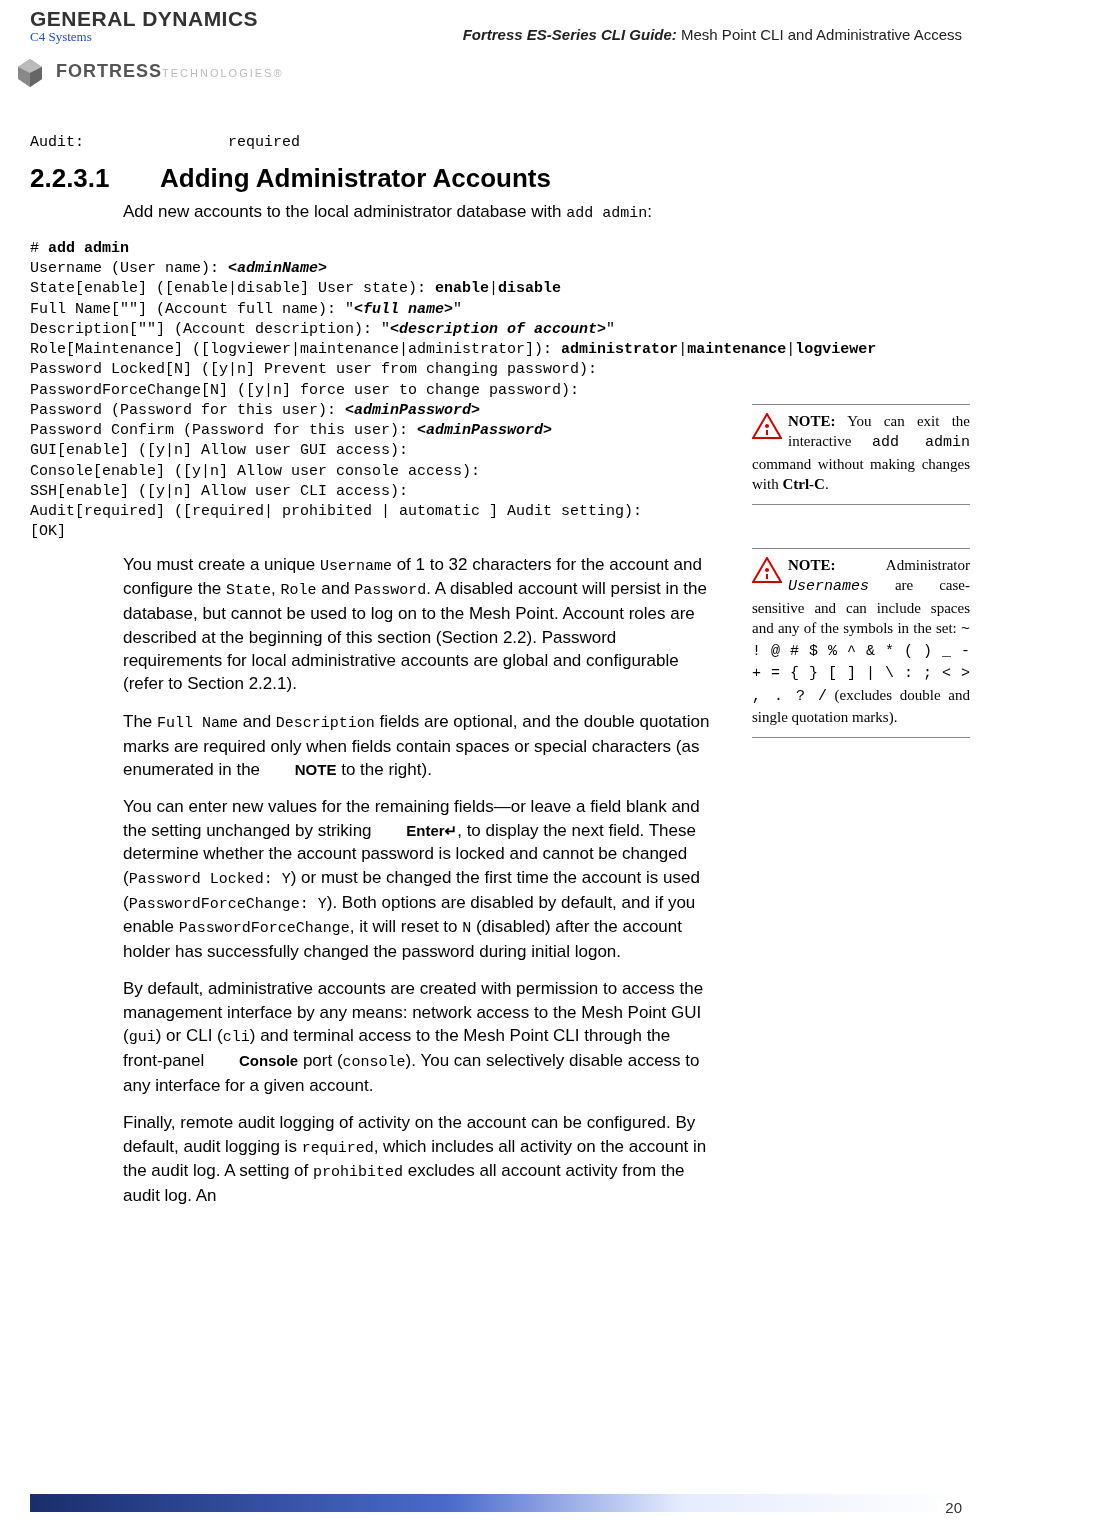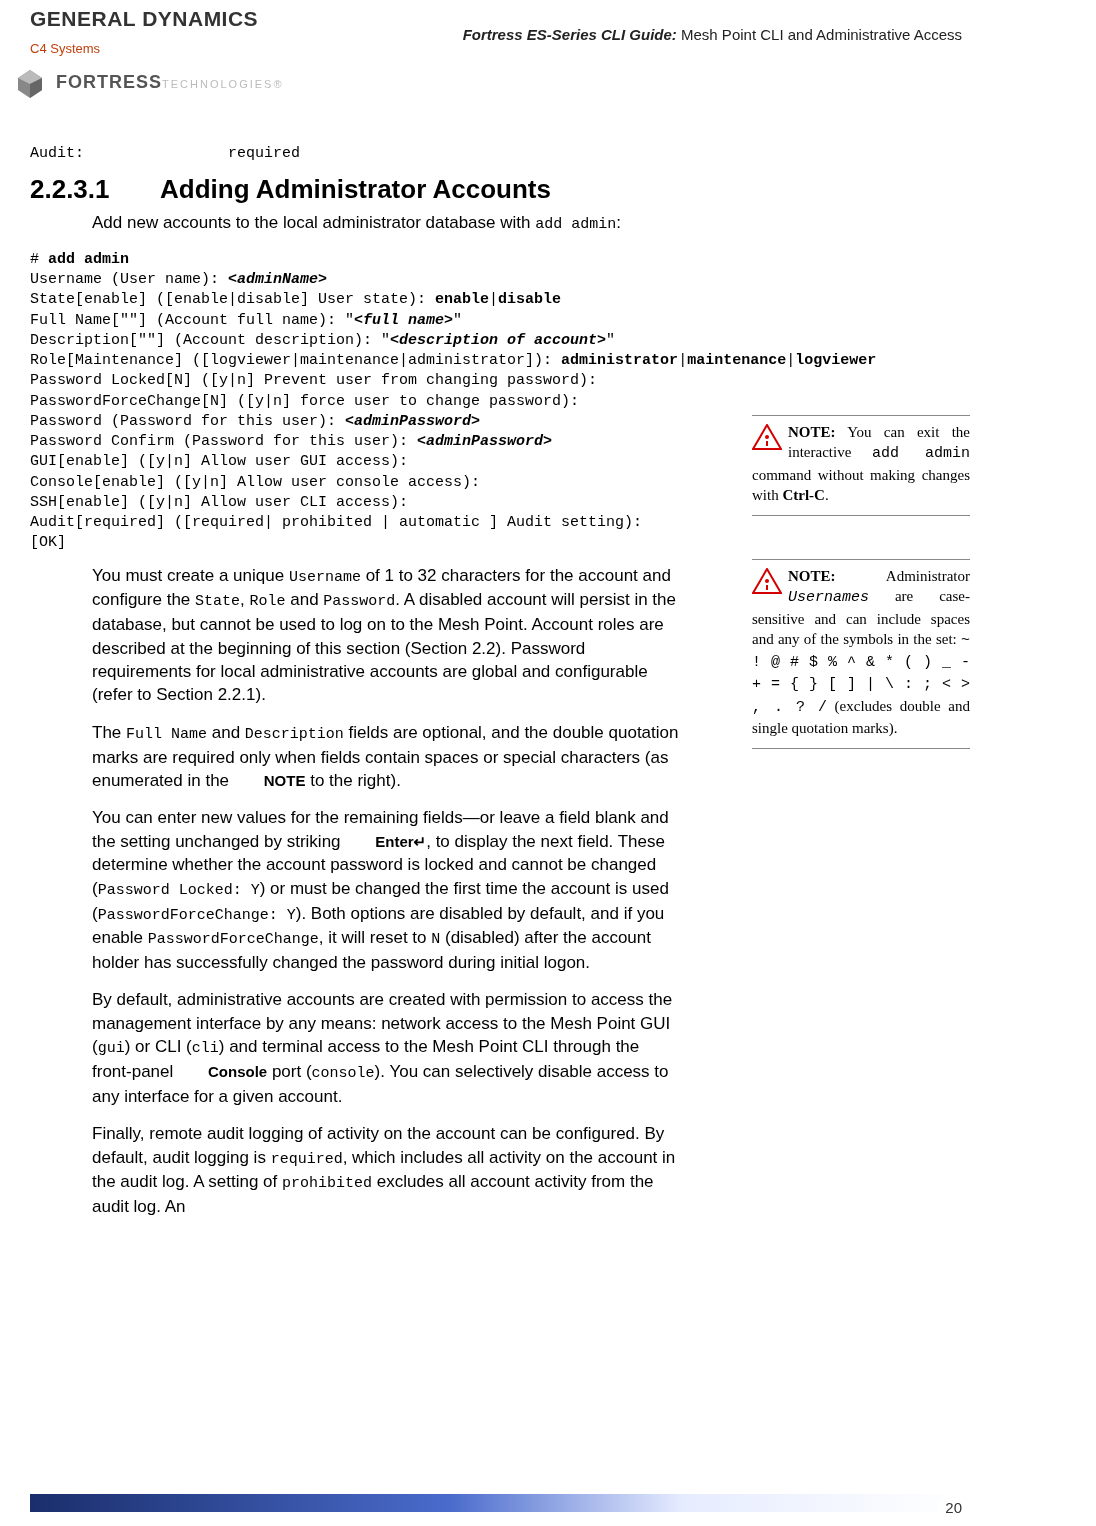--- a/index.html
+++ b/index.html
@@ -25,24 +25,24 @@
     }
     .logo-gd {
       font-family: "Arial Black", Arial, sans-serif;
       font-weight: 900;
       font-size: 21px;
       letter-spacing: 0.5px;
       color: #333;
       line-height: 1;
     }
     .logo-c4 {
-      font-family: Liberation Sans, sans-serif;
+      font-family: Liberation Serif, serif;
       font-size: 13px;
-      color: #c2410c;
-      margin-top: 12px;
+      color: #1d4ed8;
+      margin-top: 0;
     }
     .header-right {
       font-family: Arial, sans-serif;
       font-size: 15px;
       color: #222;
       padding-top: 18px;
       text-align: right;
     }
     .header-right .bold-italic {
       font-weight: bold;
@@ -93,21 +93,21 @@
       display: inline-block;
       width: 130px;
     }
     .body-text {
       font-family: Arial, sans-serif;
       font-size: 17px;
       line-height: 1.38;
       margin: 0 0 14px 0;
     }
     .indent-block {
-      margin-left: 62px;
+      margin-left: 93px;
       width: 590px;
     }
     .code-block {
       margin: 6px 0 10px 0;
     }
     .code-block .b { font-weight: bold; }
     .code-block .bi { font-weight: bold; font-style: italic; }
     .note-box {
       position: absolute;
       right: 22px;

